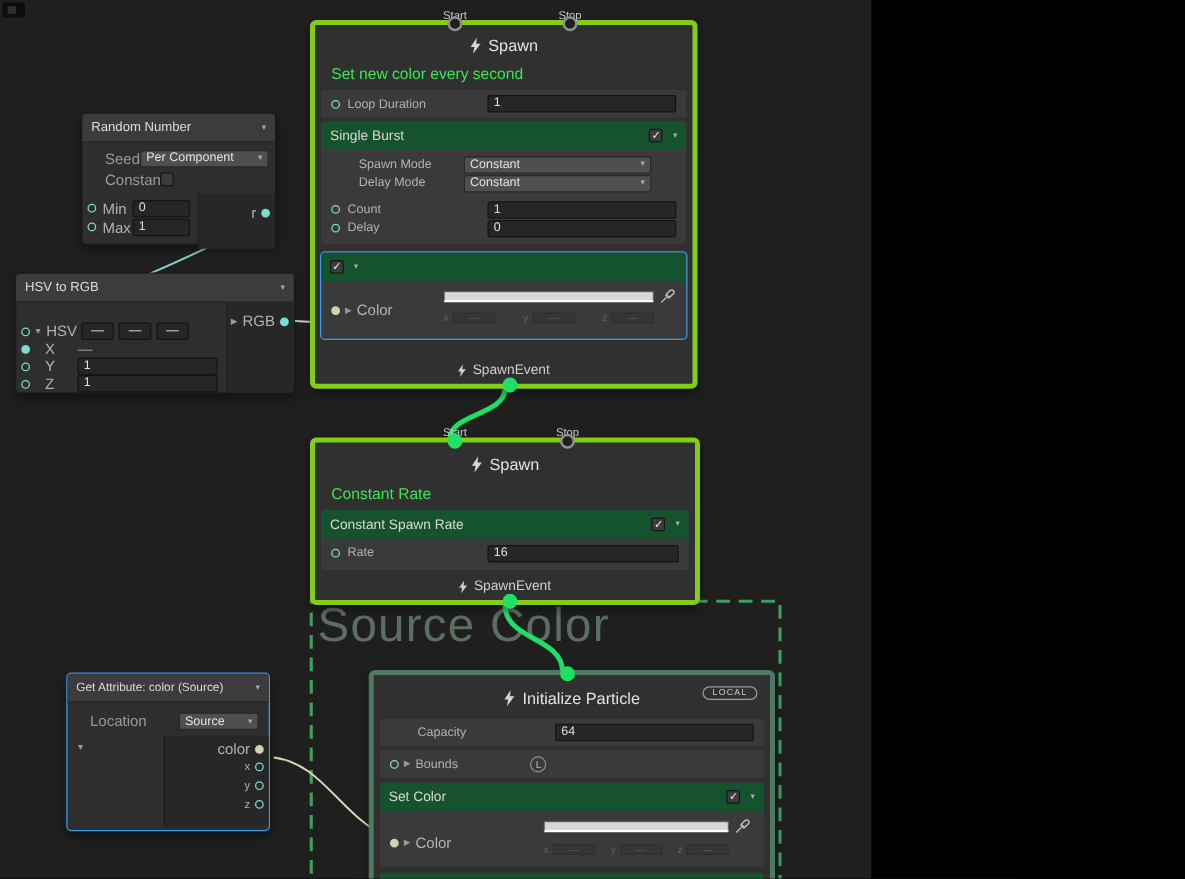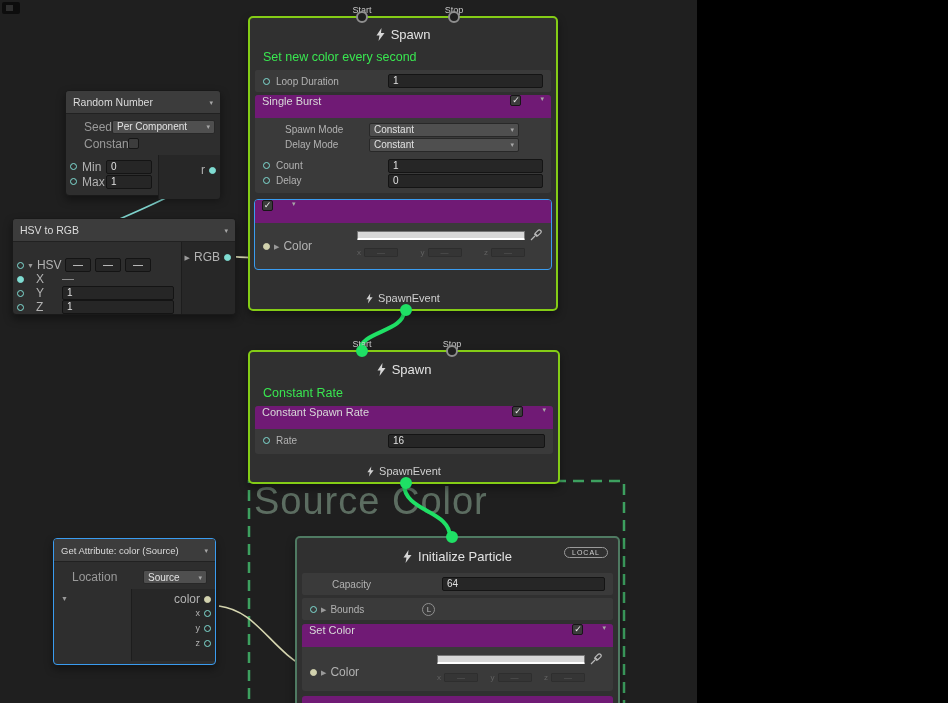--- a/index.html
+++ b/index.html
@@ -1,21 +1,21 @@
 <!DOCTYPE html>
 <html><head>
 <meta charset="utf-8">
 <style>
   *{margin:0;padding:0;box-sizing:border-box}
   html,body{width:948px;height:703px;overflow:hidden;background:#000;font-family:"Liberation Sans",sans-serif}
   #canvas{position:relative;width:948px;height:703px;background:#1f1f1f;overflow:hidden}
   .abs{position:absolute}
   
   .node{position:absolute;border-radius:5px;box-shadow:0 4px 8px rgba(0,0,0,.4)}
-  .context{background:#303030;border:2px solid #84cc16}
+  .context{background:#303030;border:4px solid #84cc16}
   .op{background:#2e2e2e;border:1px solid #191919;border-radius:4px}
   .op-header{height:23px;background:#3c3c3c;border-bottom:1px solid #212121;border-radius:3px 3px 0 0;display:flex;align-items:center;padding:4px 7px;color:#dcdcdc;font-size:10.5px}
   .chev{color:#a8a8a8;font-size:7px;line-height:1}
   .ml-auto{margin-left:auto}
   .label{color:#b2b2b2;font-size:12px;white-space:nowrap}
   .dim{color:#9a9a9a}
   .field{height:14px;background:#262626;border:1px solid #141414;border-radius:2px;color:#e0e0e0;font-size:10px;line-height:11px;padding:0 4px;overflow:hidden;white-space:nowrap}
   .dd{height:14px;background:#4f4f4f;border:1px solid #282828;border-radius:2px;color:#e2e2e2;font-size:10px;line-height:11px;padding:0 4px;display:flex;align-items:center;overflow:hidden;white-space:nowrap}
   .cb{width:11px;height:11px;background:#3c3c3c;border:1px solid #161616;border-radius:2px;color:#ececec;font-size:9px;line-height:9px;text-align:center;flex:none}
   
@@ -24,21 +24,21 @@
   .dport.pale{border-color:#d2d2ae}
   .dport.pale.on{background:#d2d2ae}
   .fport{position:absolute;width:12px;height:12px;border:2px solid #8f8f8f;border-radius:50%;background:#1f1f1f;z-index:5}
   .fport.on{border-color:#1fe065;background:#1fe065}
   .fport-label{position:absolute;transform:translateX(-50%);color:#c8c8c8;font-size:9px;white-space:nowrap}
   
   .ctx-title{height:28px;display:flex;align-items:center;justify-content:center;color:#e2e2e2;font-size:13px;gap:6px;padding-top:4px}
   .ctx-note{height:21px;padding-left:13px;font-size:12.5px;color:#39e650;display:flex;align-items:center}
   .strip{margin:3px 5px;background:#3a3a3a;border-radius:2px;height:22px;display:flex;align-items:center}
   .block{margin:3px 5px;background:#3a3a3a;border-radius:3px;overflow:hidden}
-  .block-h{height:23px;background:#701a75;display:flex;align-items:flex-start;color:#d8d8d8;font-size:11px;padding:0 7px;gap:19px}
+  .block-h{height:23px;background:#14532d;display:flex;align-items:center;color:#d8d8d8;font-size:11px;padding:0 7px;gap:8px}
   .block-h .bt{flex:1}
   .prow{display:flex;align-items:center;height:15px}
   .rowlabel{width:112px;color:#b2b2b2;font-size:10px;white-space:nowrap;overflow:hidden}
   .pml{margin:0 6px 0 8px}
   .tri{color:#9a9a9a;font-size:7px;line-height:1}
   .ctx-footer{position:absolute;left:0;right:0;bottom:5px;display:flex;align-items:center;justify-content:center;gap:5px;color:#cfcfcf;font-size:11px}
   .colorbar{position:absolute;height:9px;background:#d8d8d8;border:1px solid #767676;border-bottom:2px solid #fff;border-radius:1px}
   .subdash{position:absolute;display:flex;justify-content:space-between;opacity:.4}
   .subdash .grp{display:flex;align-items:center;gap:3px}
   .subdash .ax{color:#9a9a9a;font-size:8px}

